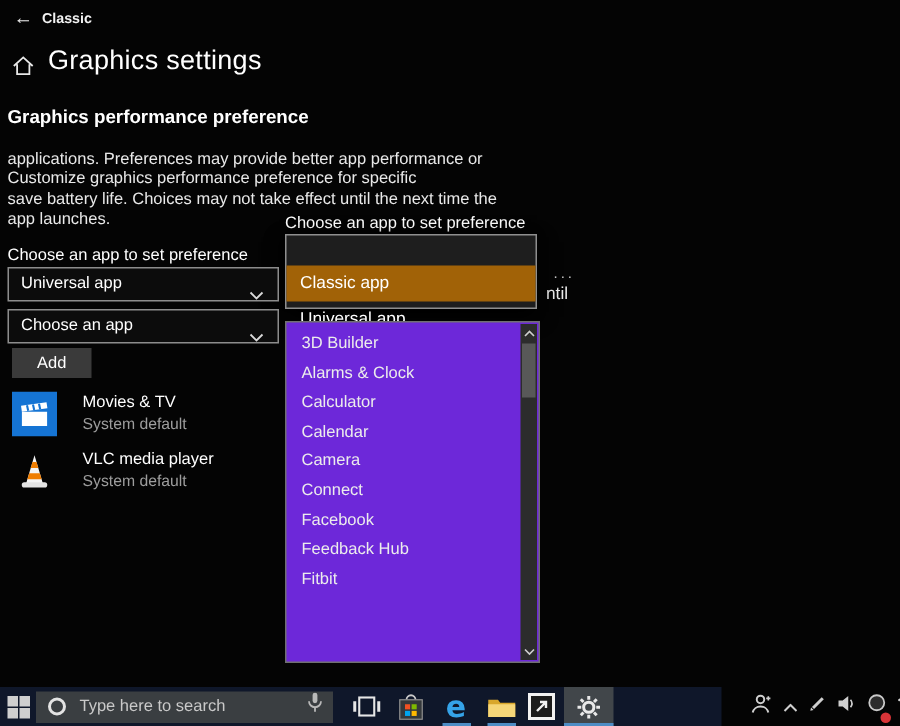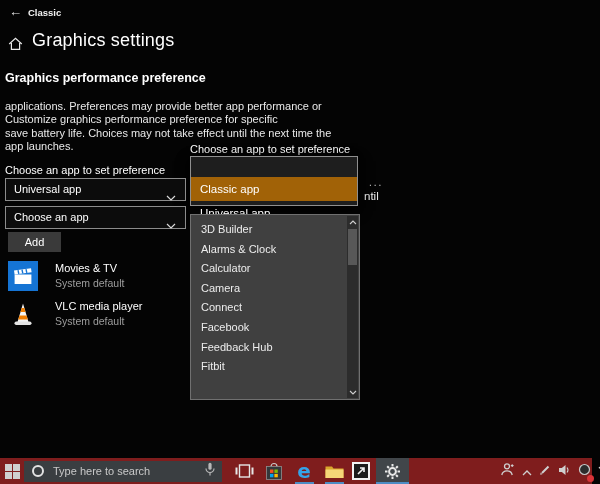--- a/index.html
+++ b/index.html
@@ -38,30 +38,30 @@
              color:#fff; font-size:11px; text-align:center; line-height:20px; cursor:pointer; font-family:inherit; }
 
   
   .app-row { position:absolute; left:8px; width:178px; height:34px; cursor:pointer; }
   .row1 { top:261px; } .row2 { top:299px; }
   .tile { position:absolute; left:0; top:0; width:30px; height:30px; }
   .app-nm { position:absolute; left:47px; top:1px; font-size:11px; color:#fff; white-space:nowrap; }
   .app-st { position:absolute; left:47px; top:16px; font-size:10.5px; color:#9d9d9d; white-space:nowrap; }
 
   
-  .alist { position:absolute; left:190px; top:214px; width:170px; height:186px; background:#404040; border:1px solid #707070; }
+  .alist { position:absolute; left:190px; top:214px; width:170px; height:228px; background:#6d28d9; border:1px solid #707070; }
   .alist-items { position:absolute; left:0; top:5px; right:13px; }
   .aitem { height:19.6px; line-height:19.6px; padding-left:10px; font-size:11px; color:#ececec; cursor:pointer; white-space:nowrap; }
   .sbar { position:absolute; top:1px; right:1px; bottom:1px; width:11px; background:#2c2c2c; }
   .sb-btn { position:absolute; left:0; width:11px; height:12px; cursor:pointer; display:flex; align-items:center; justify-content:center; }
   .sb-up { top:0; } .sb-dn { bottom:0; }
   .sb-thumb { position:absolute; left:1px; top:13px; width:9px; height:36px; background:#585858; cursor:grab; }
 
   
-  .taskbar { position:absolute; left:0; top:458px; width:592px; height:26px; background:#7f1d1d; }
+  .taskbar { position:absolute; left:0; top:458px; width:481px; height:26px; background:#0f172a; }
   .tbi { position:absolute; top:0; height:26px; display:flex; align-items:center; justify-content:center; cursor:pointer; }
   .start { left:0; width:24px; }
   .winlogo { display:grid; grid-template-columns:7px 7px; grid-template-rows:7px 7px; gap:1px; }
   .winlogo span { background:#cfcfcf; }
   .sbox { position:absolute; left:24px; top:2.5px; width:198px; height:21px; background:#3a3e41; display:flex; align-items:center; cursor:text; }
   .cring { width:12px; height:12px; border:2px solid #e3e3e3; border-radius:50%; margin-left:8px; }
   .stext { margin-left:9px; font-size:11px; color:#c9c9c9; flex:1; }
   .mic { margin-right:7px; }
   .tv-b { left:230px; width:28px; }
   .store-b { left:260px; width:28px; }
@@ -158,20 +158,21 @@
     </span>
     <span class="app-nm">VLC media player</span>
     <span class="app-st">System default</span>
   </div>
 
   <div class="alist">
     <div class="alist-items">
       <div class="aitem">3D Builder</div>
       <div class="aitem">Alarms &amp; Clock</div>
       <div class="aitem">Calculator</div>
+      <div class="aitem">Calendar</div>
       <div class="aitem">Camera</div>
       <div class="aitem">Connect</div>
       <div class="aitem">Facebook</div>
       <div class="aitem">Feedback Hub</div>
       <div class="aitem">Fitbit</div>
     </div>
     <div class="sbar">
       <div class="sb-btn sb-up">
         <svg width="8" height="5" viewBox="0 0 8 5">
             <polyline points="1,4 4,1 7,4" fill="none" stroke="#cfcfcf" stroke-width="1.1"></polyline>

